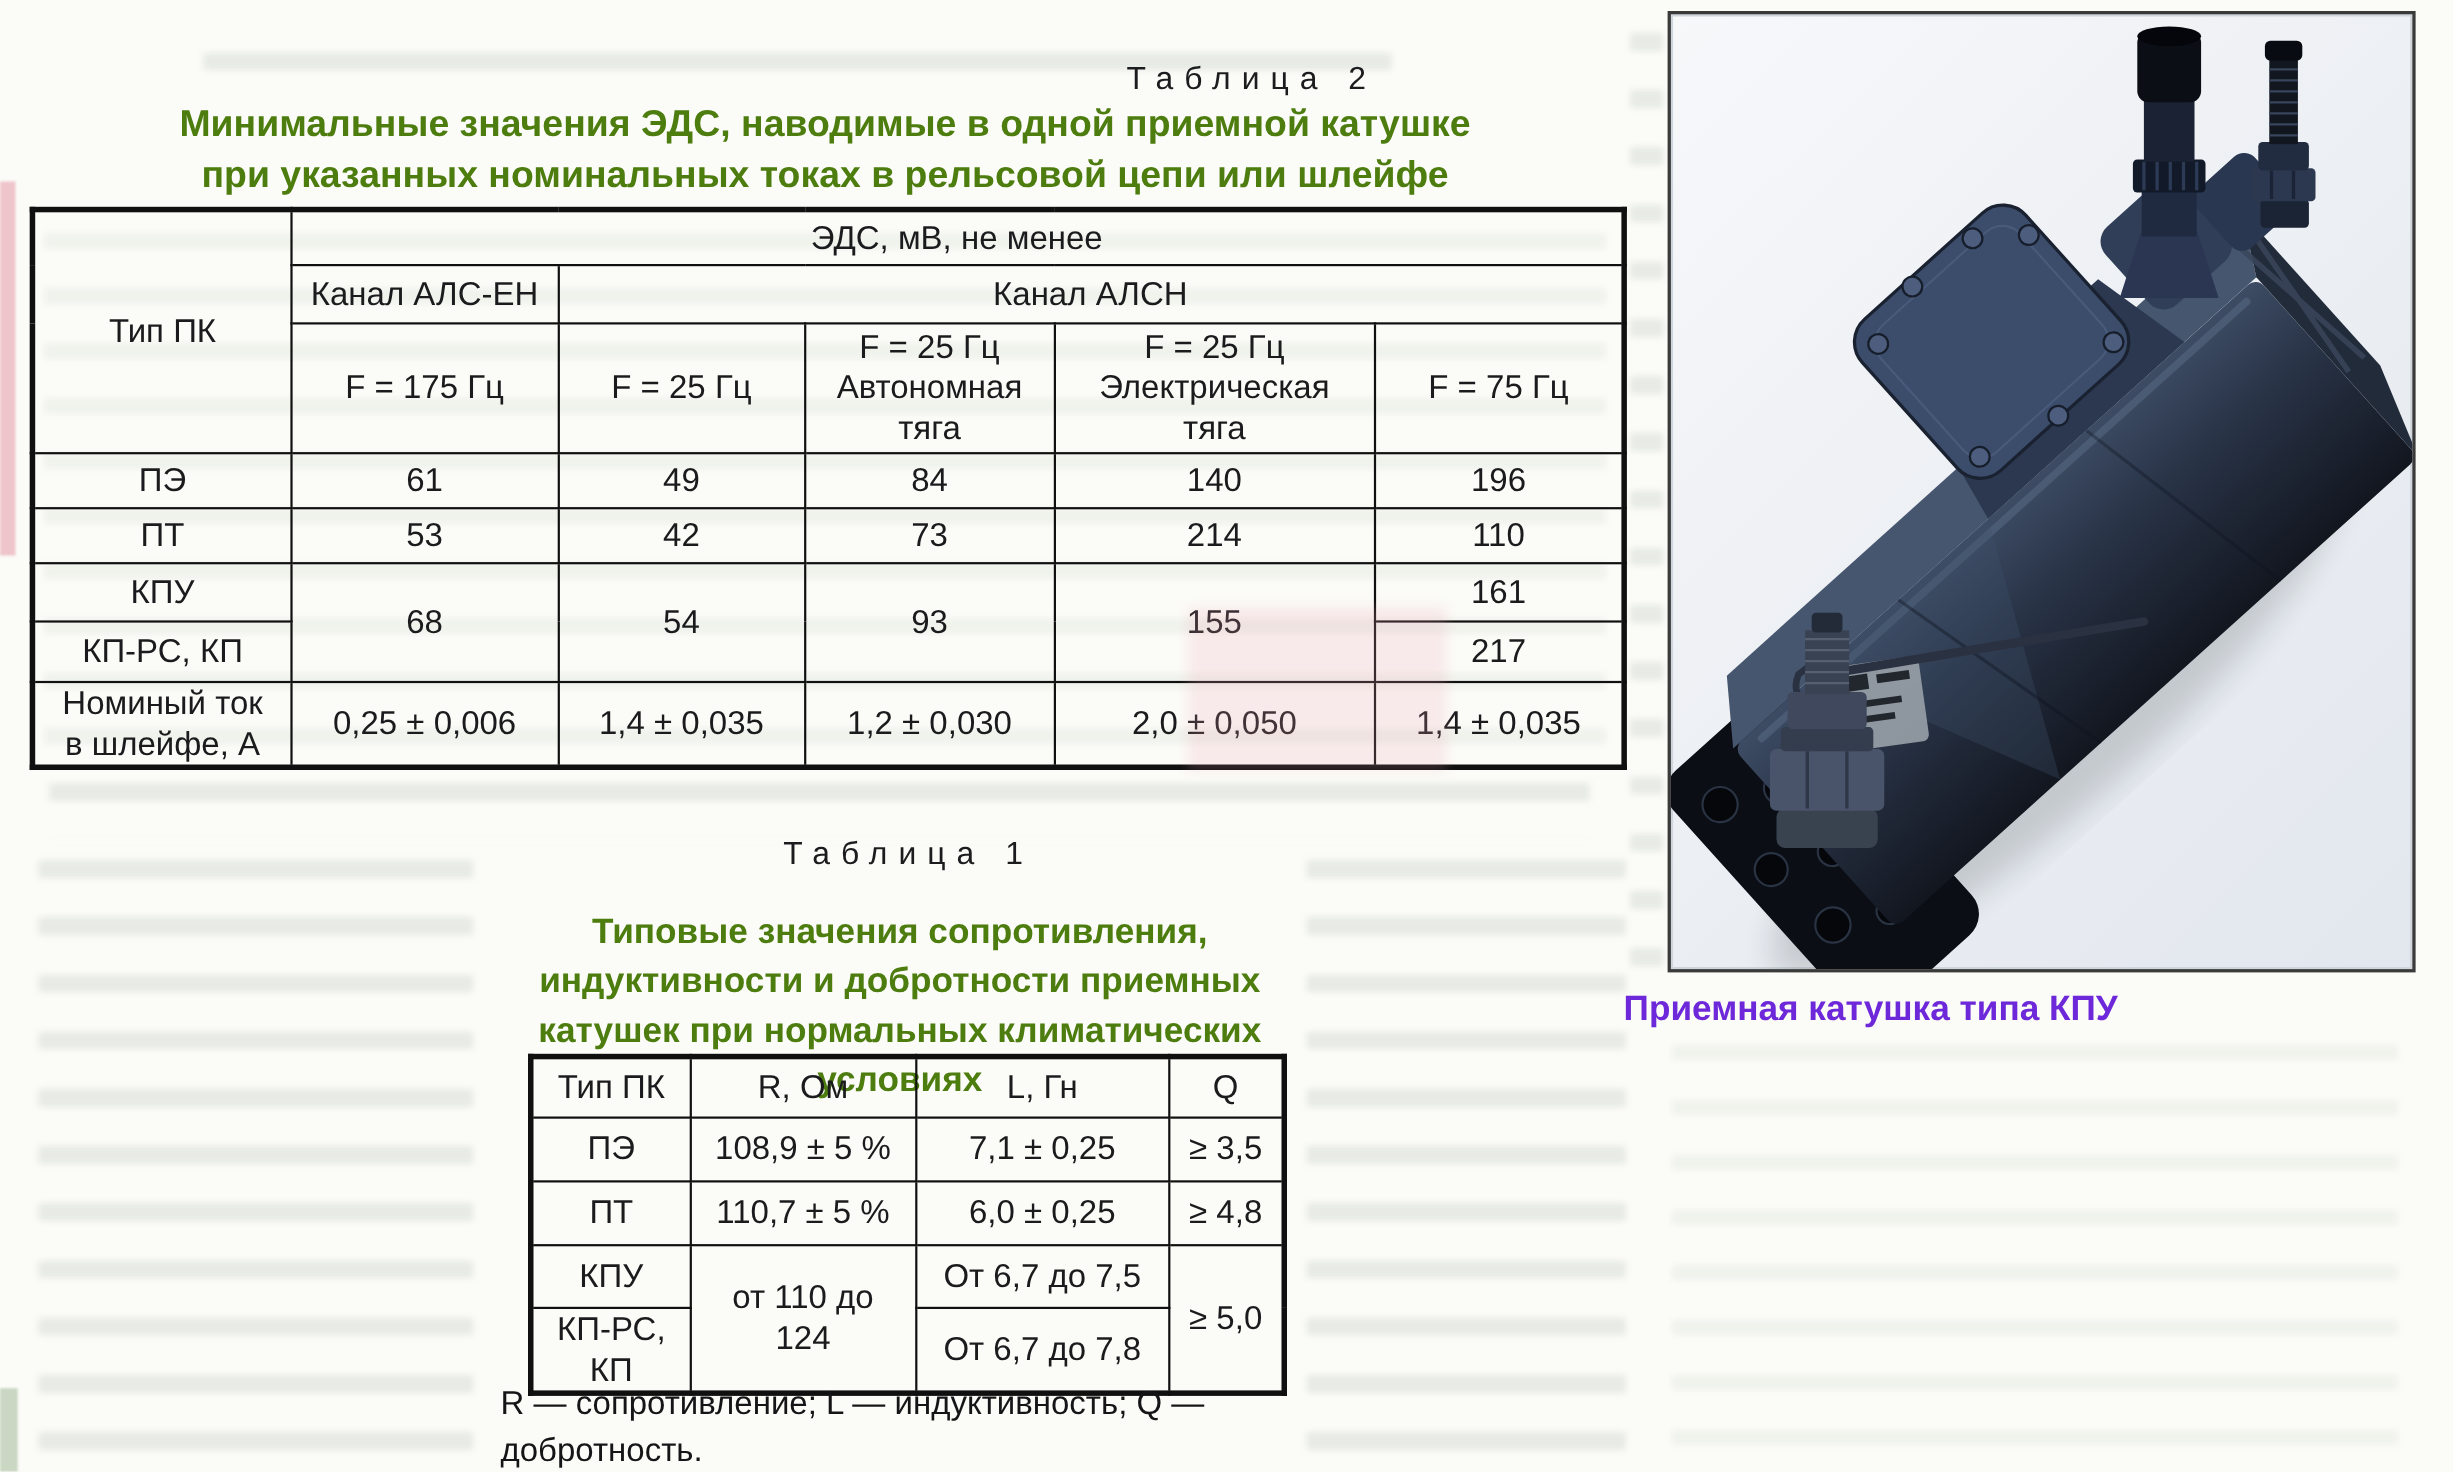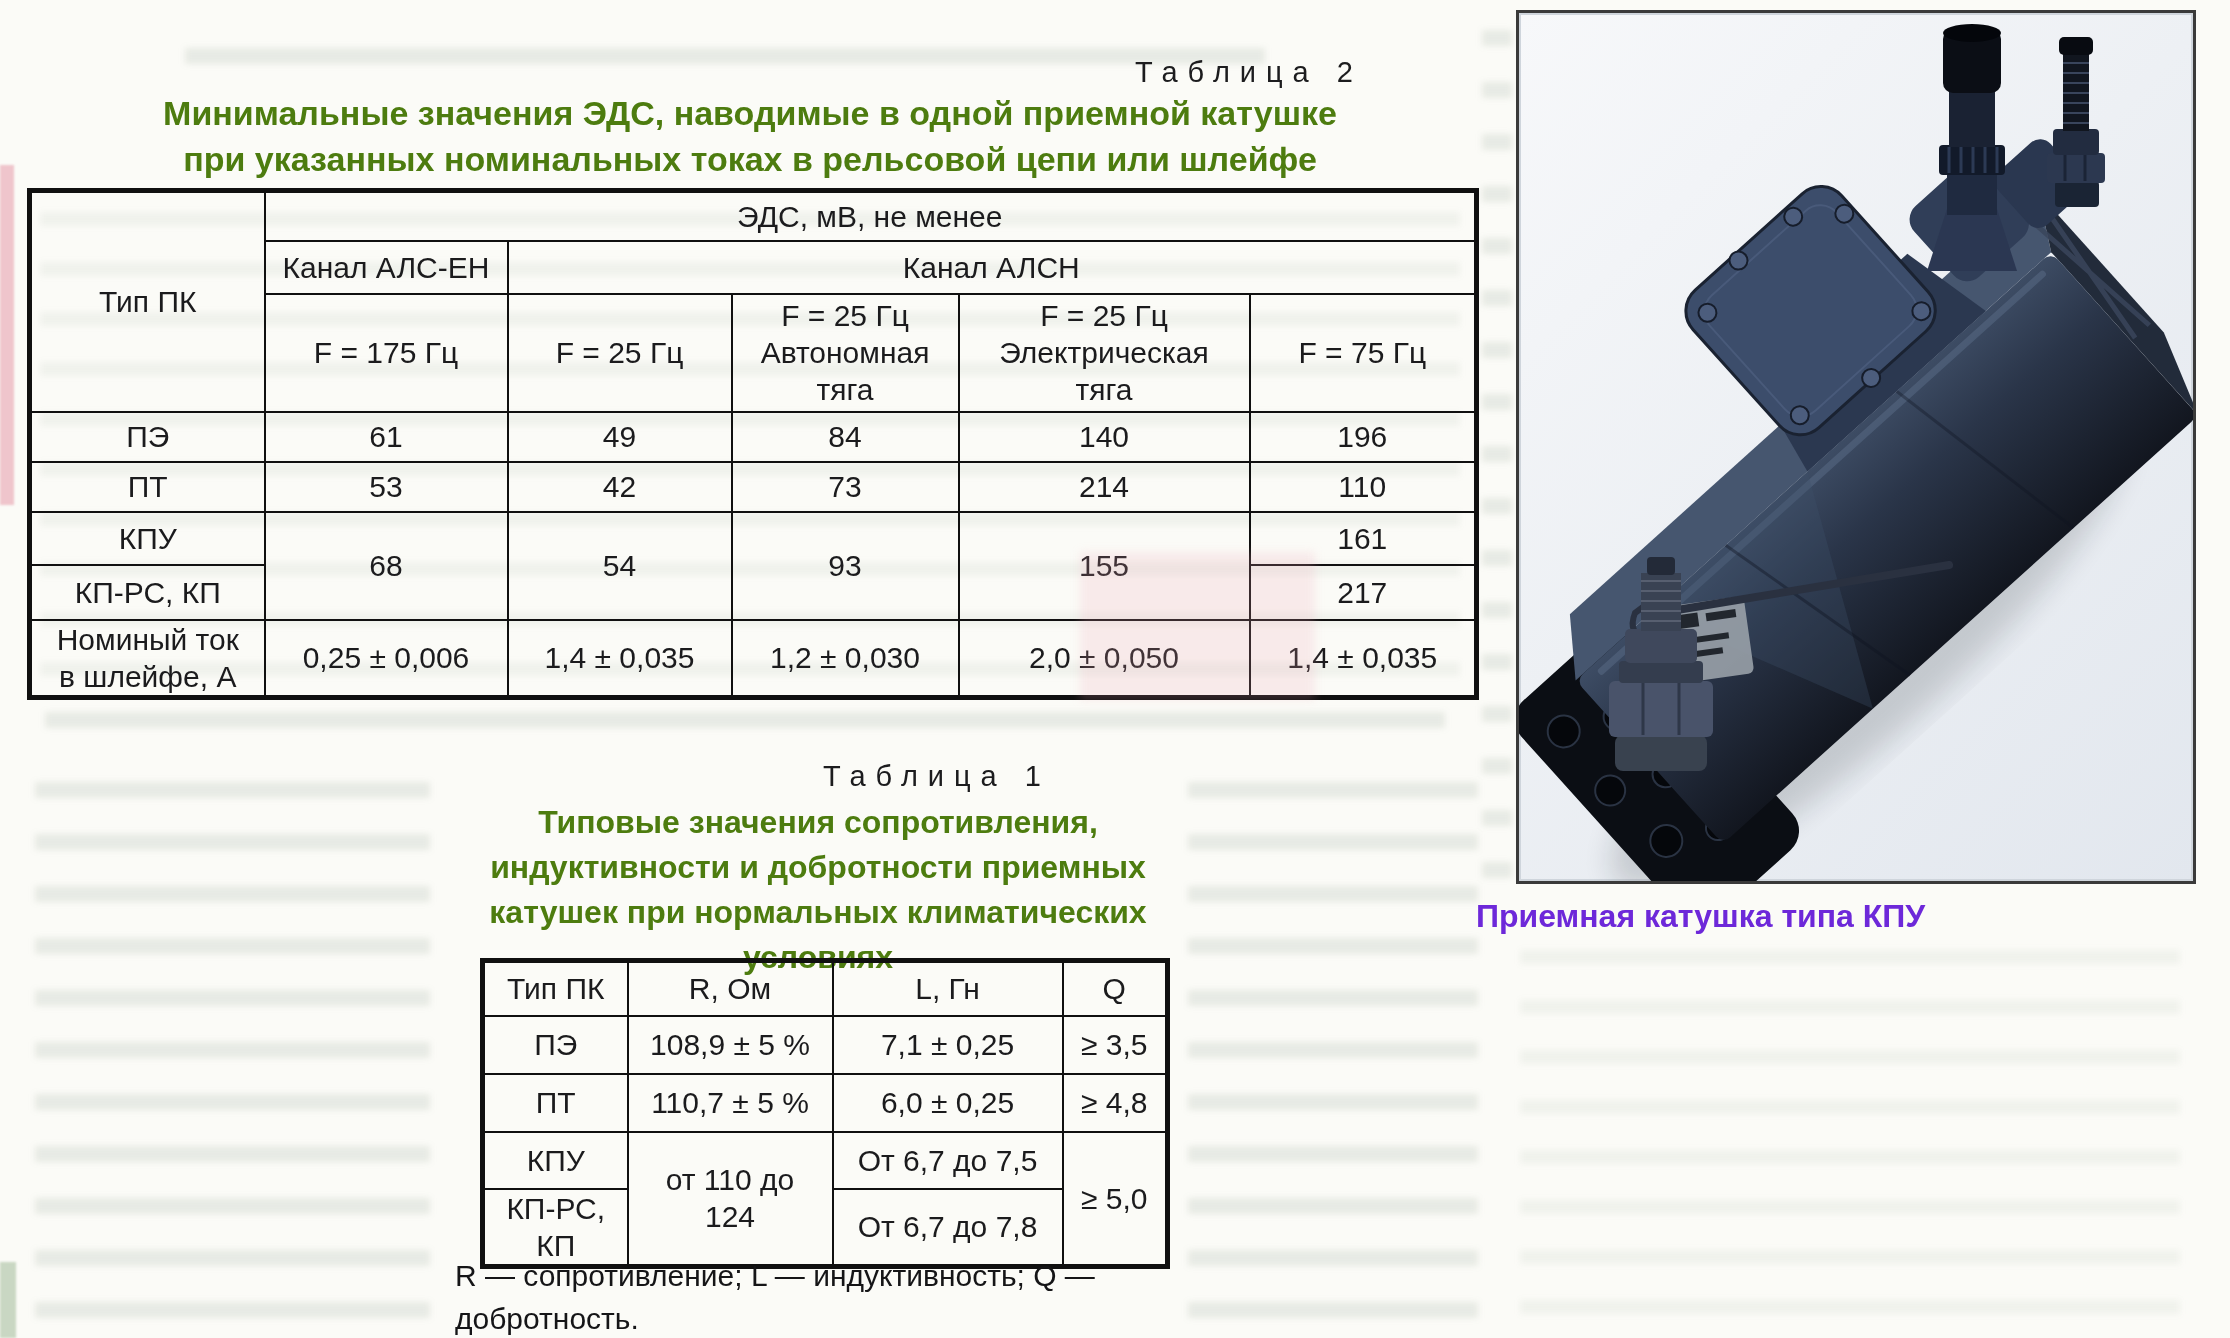--- a/index.html
+++ b/index.html
@@ -11,28 +11,28 @@
   }
   
   .artifact{position:absolute;pointer-events:none;z-index:0;}
   .stripes{background:repeating-linear-gradient(180deg,rgba(104,128,108,0.13) 0 16px,rgba(104,128,108,0) 16px 52px);filter:blur(3px);}
   .stripes.light{background:repeating-linear-gradient(180deg,rgba(104,128,108,0.07) 0 14px,rgba(104,128,108,0) 14px 50px);}
   .pinkstrip{background:rgba(225,130,150,0.45);filter:blur(1px);}
   .pinkpatch{background:rgba(238,160,175,0.18);filter:blur(5px);z-index:3;}
   .greenstrip{background:rgba(140,170,130,0.45);filter:blur(1px);}
   
   .tab-label{
-    position:absolute;text-align:center;font-size:29px;letter-spacing:10px;
+    position:absolute;text-align:left;font-size:29px;letter-spacing:10px;
     color:#1c1c1e;z-index:2;white-space:nowrap;
   }
   .blue-title{
     position:absolute;text-align:center;font-weight:bold;font-size:34px;
     line-height:46px;color:#4d7c0f;z-index:2;
   }
-  .blue-title.small{font-size:32px;line-height:45px;}
+  .blue-title.small{font-size:32px;line-height:45px;margin-top:24px;}
   
   table.tbl{
     position:absolute;border-collapse:collapse;table-layout:fixed;z-index:2;
     background:transparent;
   }
   .tbl th,.tbl td{
     border:2px solid #101010;font-weight:normal;text-align:center;vertical-align:middle;
     font-size:30px;line-height:37px;color:#1b1b1d;padding:0;white-space:pre-line;margin-left:25px;
   }
   table.tbl{border:5px solid #101010;}

